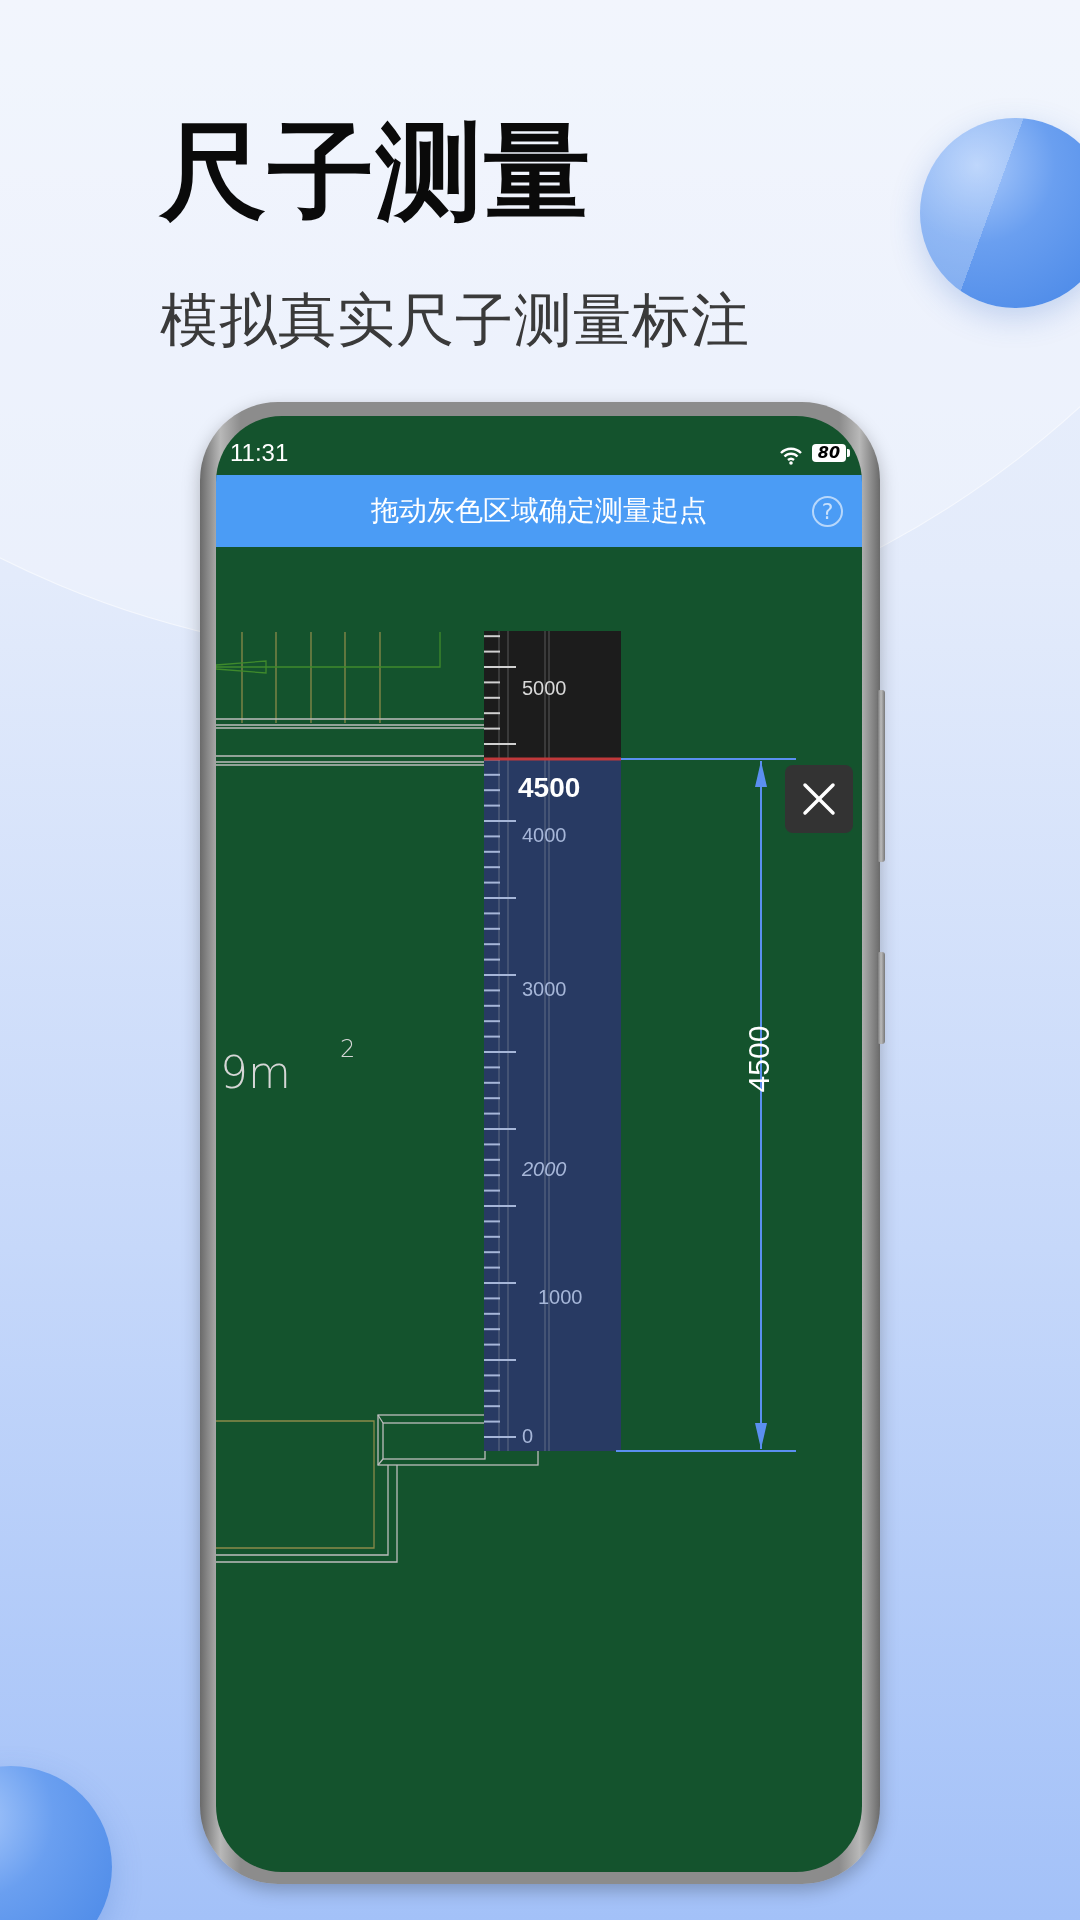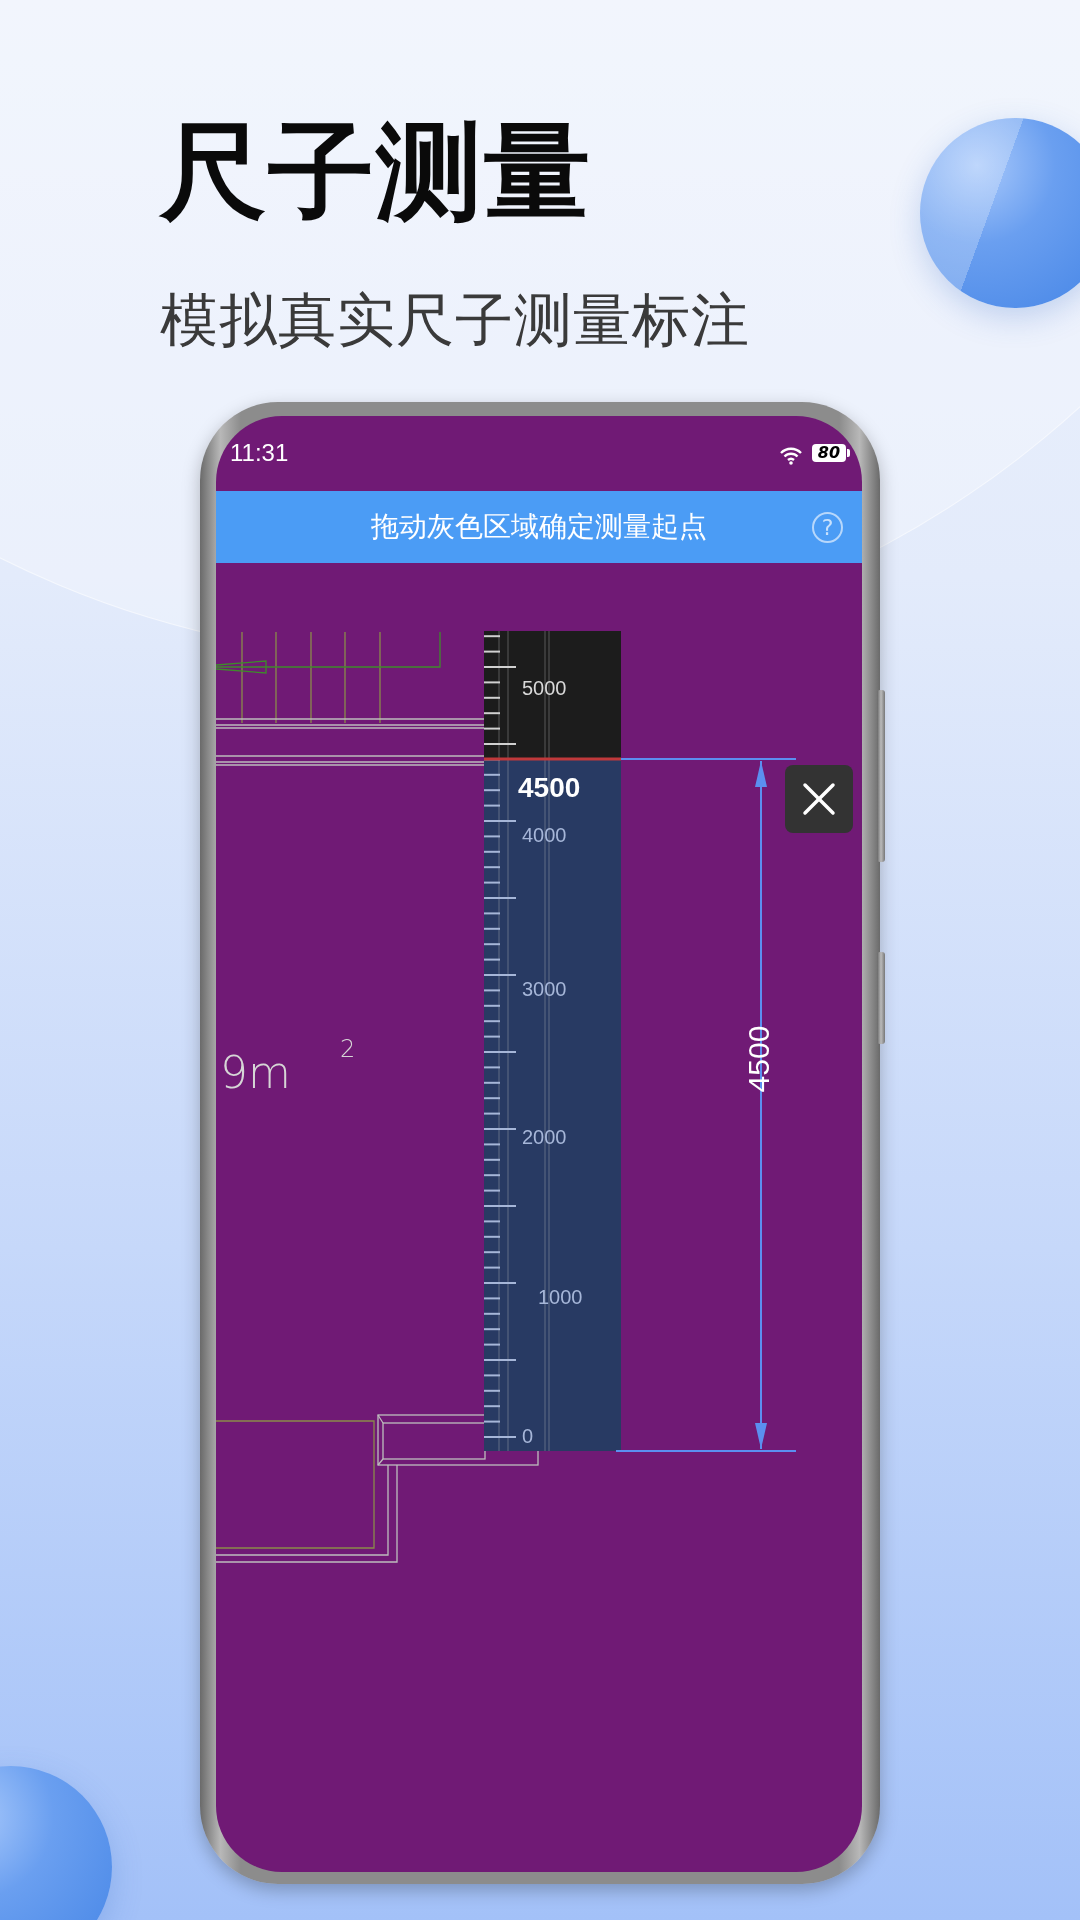--- a/index.html
+++ b/index.html
@@ -42,39 +42,39 @@
     position: absolute; left: 200px; top: 402px; width: 680px; height: 1482px;
     border-radius: 78px;
     background: linear-gradient(90deg, #6a6a6a, #b8b8b8 3%, #8c8c8c 6%, #8c8c8c 94%, #b8b8b8 97%, #6a6a6a);
     box-shadow: 0 6px 18px rgba(0,0,0,0.25);
   }
   .side-btn { position: absolute; left: 877px; width: 8px; border-radius: 3px; background: linear-gradient(90deg,#666,#bbb,#777); }
   .side-btn.a { top: 690px; height: 172px; }
   .side-btn.b { top: 952px; height: 92px; }
   .screen {
     position: absolute; left: 216px; top: 416px; width: 646px; height: 1456px;
-    border-radius: 66px; background: #701a75; overflow: hidden;
+    border-radius: 66px; background: #14532d; overflow: hidden;
   }
   .statusbar {
     position: absolute; left: 0; top: 0; width: 100%; height: 58px;
     color: #fff; font-size: 24px;
   }
   .statusbar .time { position: absolute; left: 14px; top: 23px; font-family: "Liberation Sans", sans-serif; font-size: 24px; }
   .statusbar .wifi { position: absolute; left: 564px; top: 27px; }
   .statusbar .battery {
     position: absolute; left: 596px; top: 28px; width: 34px; height: 18px;
     background: #fff; border-radius: 4px; color: #000;
     font-size: 16px; font-weight: bold; text-align: center; line-height: 18px; font-style: italic;
   }
   .statusbar .battery::after {
     content: ""; position: absolute; right: -4px; top: 5px; width: 3px; height: 8px; background: #fff; border-radius: 0 2px 2px 0;
   }
   .titlebar {
     position: absolute; left: 0; top: 59px; width: 100%; height: 72px;
-    background: #4b9cf5; color: #fff; margin-top: 16px;
+    background: #4b9cf5; color: #fff;
   }
   .titlebar .title {
     position: absolute; left: 0; right: 0; top: 0; line-height: 72px; text-align: center;
     font-size: 28px;
   }
   .titlebar .help {
     position: absolute; left: 596px; top: 21px; width: 31px; height: 31px;
     border: 2px solid rgba(255,255,255,0.6); border-radius: 50%;
     color: rgba(255,255,255,0.7); font-size: 22px; line-height: 27px; text-align: center;
   }
@@ -246,21 +246,21 @@
       <line x1="400" y1="904" x2="580" y2="904" stroke="#5b8ff0" stroke-width="2"></line>
       <line x1="545" y1="214" x2="545" y2="902" stroke="#5b8ff0" stroke-width="2"></line>
       <polygon points="545,214 539,240 551,240" fill="#5b8ff0"></polygon>
       <polygon points="545,902 539,876 551,876" fill="#5b8ff0"></polygon>
     </svg>
 
     <span class="ruler-label top" style="left:306px; top:130px;">5000</span>
     <span class="current-value">4500</span>
     <span class="ruler-label" style="left:306px; top:277px;">4000</span>
     <span class="ruler-label" style="left:306px; top:431px;">3000</span>
-    <span class="ruler-label" style="left:306px; top:579px;">2000</span>
+    <span class="ruler-label" style="left:306px; top:611px;font-style:italic;">2000</span>
     <span class="ruler-label" style="left:322px; top:739px;">1000</span>
     <span class="ruler-label" style="left:306px; top:878px;">0</span>
 
     <span class="dim-label">4500</span>
 
     <span class="cad-text" style="left:4px; top:500px; font-size:44px;">9m</span>
     <span class="cad-text" style="left:124px; top:488px; font-size:24px;">2</span>
 
     <div class="close-btn">
       <svg width="68" height="68" viewBox="0 0 68 68">

